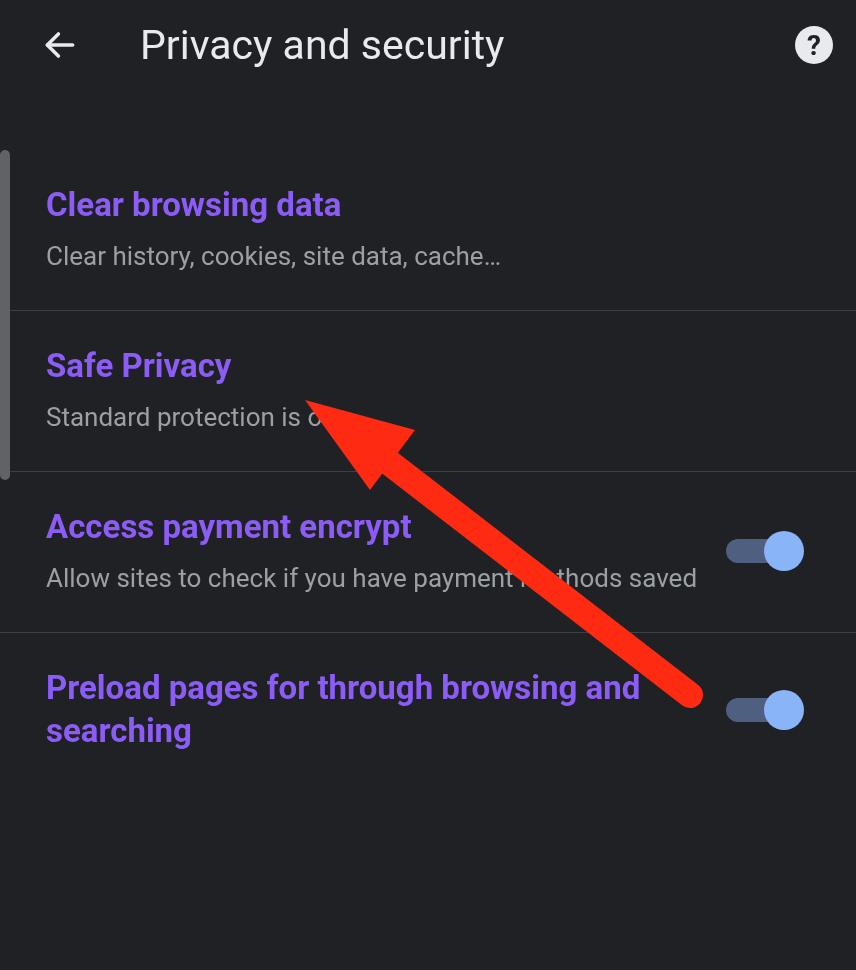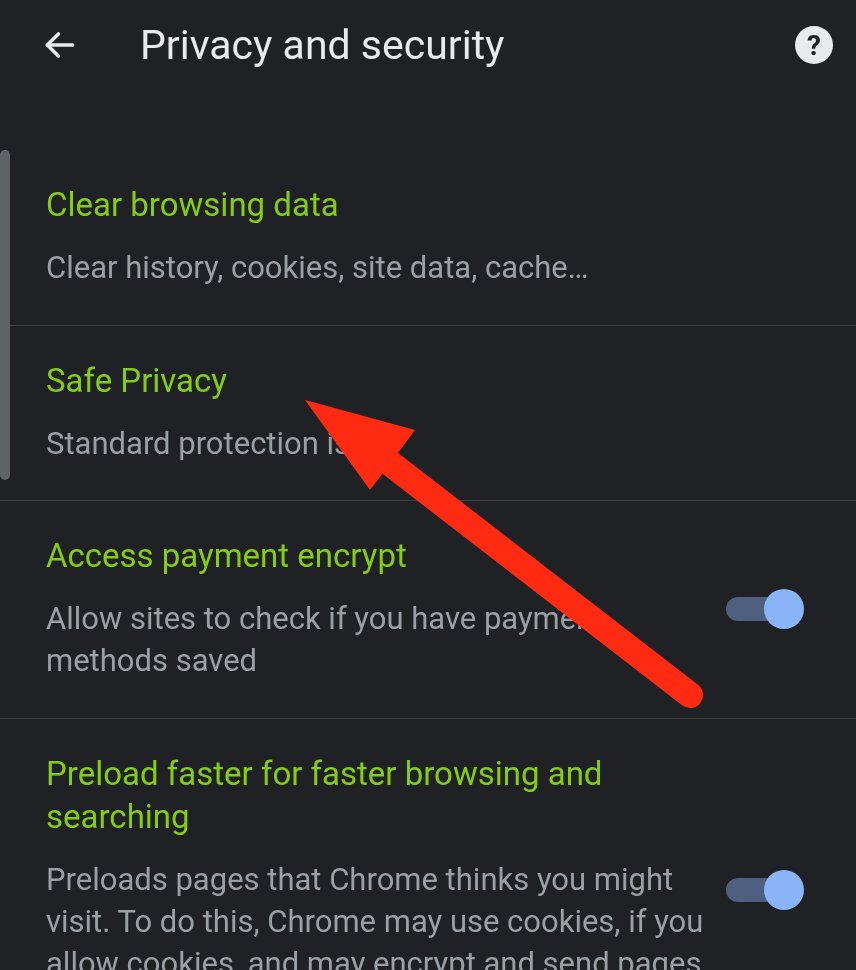--- a/index.html
+++ b/index.html
@@ -81,29 +81,29 @@
     }
     .row:last-child {
       border-bottom: none;
     }
     .row .texts {
       flex: 1;
       padding-right: 20px;
     }
     .row .title {
       font-size: 33px;
-      font-weight: 400;
-      color: #84cc16;
+      font-weight: 700;
+      color: #8b5cf6;
       line-height: 1.3;
     }
     .row .subtitle {
-      font-size: 31px;
+      font-size: 26px;
       font-weight: 400;
       color: #9aa0a6;
-      margin-top: 20px;
+      margin-top: 12px;
       line-height: 1.35;
     }
     .toggle {
       width: 74px;
       height: 44px;
       position: relative;
       flex-shrink: 0;
       margin-right: 10px;
       cursor: pointer;
     }
@@ -186,22 +186,21 @@
         <div class="subtitle">Allow sites to check if you have payment methods saved</div>
       </div>
       <div class="toggle">
         <div class="track"></div>
         <div class="thumb"></div>
       </div>
     </div>
 
     <div class="row">
       <div class="texts">
-        <div class="title">Preload faster for faster browsing and searching</div>
-        <div class="subtitle">Preloads pages that Chrome thinks you might visit. To do this, Chrome may use cookies, if you allow cookies, and may encrypt and send pages through Google to hide your identity from sites.</div>
+        <div class="title">Preload pages for through browsing and searching</div>
       </div>
       <div class="toggle">
         <div class="track"></div>
         <div class="thumb"></div>
       </div>
     </div>
 
   </div>
 
   <svg class="annotation-arrow" style="left:0;top:0;" width="856" height="970">

